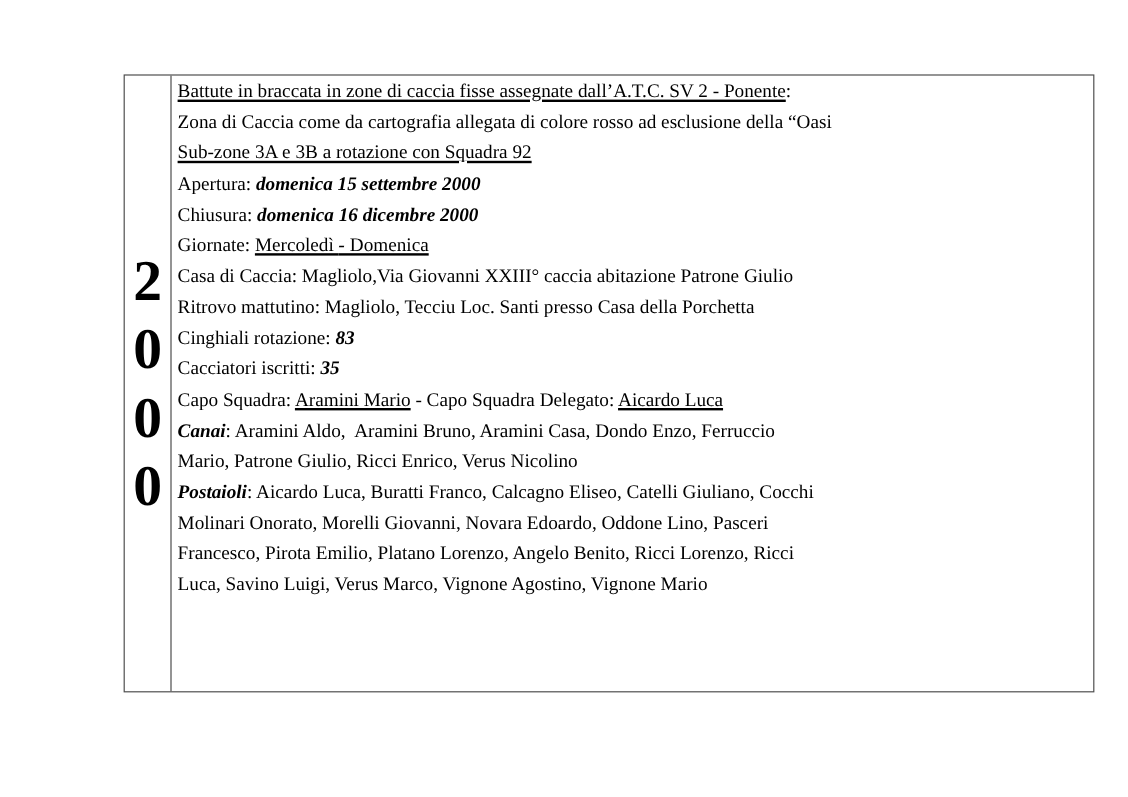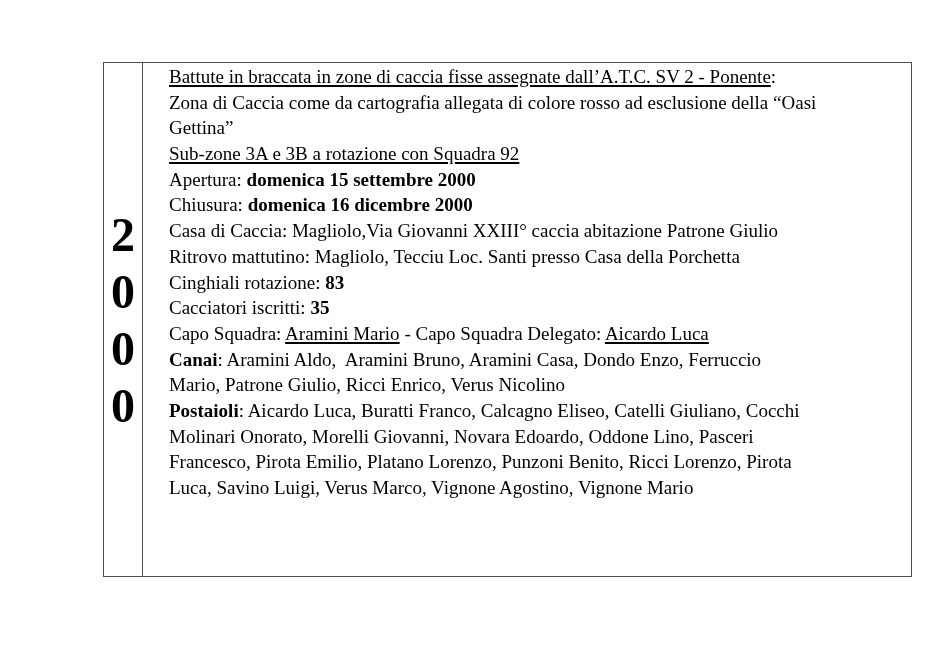--- a/index.html
+++ b/index.html
@@ -42,56 +42,55 @@
     font-weight: bold;
     text-align: center;
   }
   #content-cell {
     flex: 1;
     box-sizing: border-box;
     padding: 1px 4px 0 5px;
     overflow: hidden;
   }
   .line {
-    font-size: 19px;
+    font-size: 16px;
     line-height: 25.68px;
     white-space: pre;
-    margin-left: 21px;
   }
-  .seg-b { font-weight: bold; }
+  .seg-b { font-weight: bold; font-style: italic; }
   .seg-u {
     text-decoration: underline;
     text-decoration-thickness: 1.5px;
     text-underline-offset: 2px;
   }
 </style>
 </head>
 <body>
 
 <div id="page">
   <div id="record-table">
     <div id="year-cell">
       <div class="year-digit">2</div>
       <div class="year-digit">0</div>
       <div class="year-digit">0</div>
       <div class="year-digit">0</div>
     </div>
     <div id="content-cell">
         <div class="line"><span class="seg-u">Battute in braccata in zone di caccia fisse assegnate dall’A.T.C. SV 2 - Ponente</span><span class="">:</span></div>
         <div class="line"><span class="">Zona di Caccia come da cartografia allegata di colore rosso ad esclusione della “Oasi</span></div>
-        <div class="line"><span class="">Gettina”</span></div>
         <div class="line"><span class="seg-u">Sub-zone 3A e 3B a rotazione con Squadra 92</span></div>
         <div class="line"><span class="">Apertura: </span><span class="seg-b ">domenica 15 settembre 2000</span></div>
         <div class="line"><span class="">Chiusura: </span><span class="seg-b ">domenica 16 dicembre 2000</span></div>
+        <div class="line"><span class="">Giornate: </span><span class="seg-u">Mercoledì </span><span class="seg-b seg-u">-</span><span class="seg-u"> Domenica</span></div>
         <div class="line"><span class="">Casa di Caccia: Magliolo,Via Giovanni XXIII° caccia abitazione Patrone Giulio</span></div>
         <div class="line"><span class="">Ritrovo mattutino: Magliolo, Tecciu Loc. Santi presso Casa della Porchetta</span></div>
         <div class="line"><span class="">Cinghiali rotazione: </span><span class="seg-b ">83</span></div>
         <div class="line"><span class="">Cacciatori iscritti: </span><span class="seg-b ">35</span></div>
         <div class="line"><span class="">Capo Squadra: </span><span class="seg-u">Aramini Mario</span><span class=""> - Capo Squadra Delegato: </span><span class="seg-u">Aicardo Luca</span></div>
         <div class="line"><span class="seg-b ">Canai</span><span class="">: Aramini Aldo,  Aramini Bruno, Aramini Casa, Dondo Enzo, Ferruccio</span></div>
         <div class="line"><span class="">Mario, Patrone Giulio, Ricci Enrico, Verus Nicolino</span></div>
         <div class="line"><span class="seg-b ">Postaioli</span><span class="">: Aicardo Luca, Buratti Franco, Calcagno Eliseo, Catelli Giuliano, Cocchi</span></div>
         <div class="line"><span class="">Molinari Onorato, Morelli Giovanni, Novara Edoardo, Oddone Lino, Pasceri</span></div>
-        <div class="line"><span class="">Francesco, Pirota Emilio, Platano Lorenzo, Punzoni Benito, Ricci Lorenzo, Pirota</span></div>
+        <div class="line"><span class="">Francesco, Pirota Emilio, Platano Lorenzo, Angelo Benito, Ricci Lorenzo, Ricci</span></div>
         <div class="line"><span class="">Luca, Savino Luigi, Verus Marco, Vignone Agostino, Vignone Mario</span></div>
       </div>
   </div>
 </div>
 
 </body></html>

